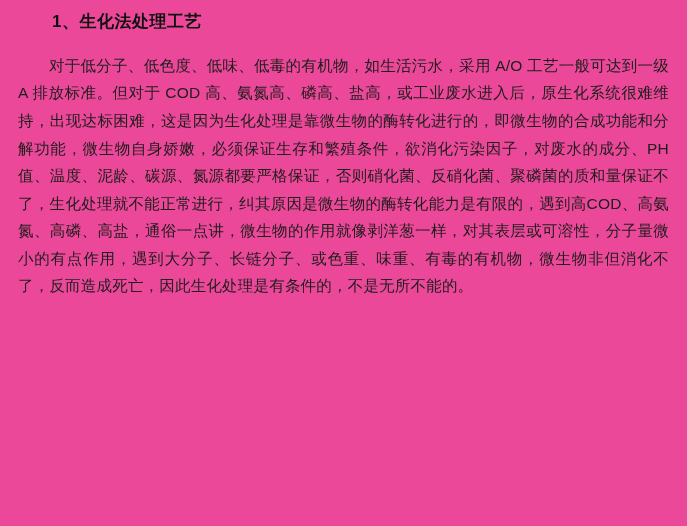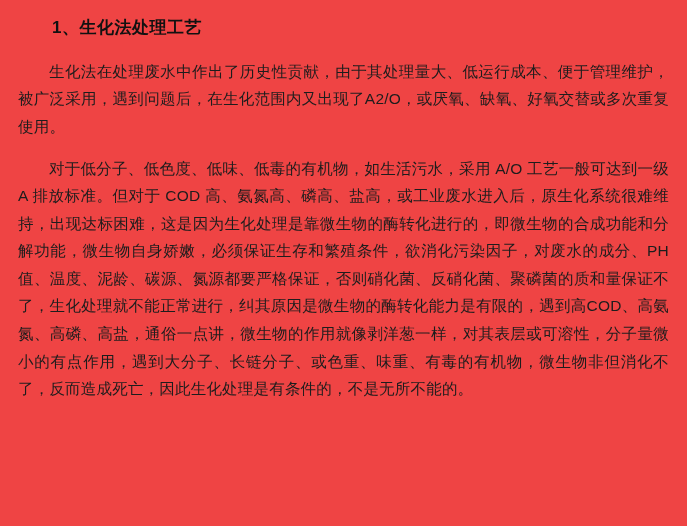--- a/index.html
+++ b/index.html
@@ -11,22 +11,22 @@
     height: 526px;
     background: #ffffff;
     font-family: "Liberation Sans", sans-serif;
     color: #1a1a1a;
     overflow: hidden;
   }
   .page {
     width: 687px;
     height: 526px;
     box-sizing: border-box;
-    padding: 10px 18px 0 18px;
-    background: #ef4444;
+    padding: 4px 18px 0 18px;
+    background: #ec4899;
   }
   .doc-title {
     font-size: 17px;
     font-weight: bold;
     color: #111111;
     margin: 6px 0 18px 34px;
     letter-spacing: 0.5px;
     line-height: 1.4;
   }
   .para {
@@ -40,15 +40,14 @@
     letter-spacing: 0.2px;
   }
   .para.p2 {
   }
 </style>
 </head>
 <body>
 
 <div class="page">
   <h1 class="doc-title">1、生化法处理工艺</h1>
-  <p class="para p1">生化法在处理废水中作出了历史性贡献，由于其处理量大、低运行成本、便于管理维护，被广泛采用，遇到问题后，在生化范围内又出现了A2/O，或厌氧、缺氧、好氧交替或多次重复使用。</p>
   <p class="para p2">对于低分子、低色度、低味、低毒的有机物，如生活污水，采用 A/O 工艺一般可达到一级 A 排放标准。但对于 COD 高、氨氮高、磷高、盐高，或工业废水进入后，原生化系统很难维持，出现达标困难，这是因为生化处理是靠微生物的酶转化进行的，即微生物的合成功能和分解功能，微生物自身娇嫩，必须保证生存和繁殖条件，欲消化污染因子，对废水的成分、PH值、温度、泥龄、碳源、氮源都要严格保证，否则硝化菌、反硝化菌、聚磷菌的质和量保证不了，生化处理就不能正常进行，纠其原因是微生物的酶转化能力是有限的，遇到高COD、高氨氮、高磷、高盐，通俗一点讲，微生物的作用就像剥洋葱一样，对其表层或可溶性，分子量微小的有点作用，遇到大分子、长链分子、或色重、味重、有毒的有机物，微生物非但消化不了，反而造成死亡，因此生化处理是有条件的，不是无所不能的。</p>
 </div>
 
 </body></html>

